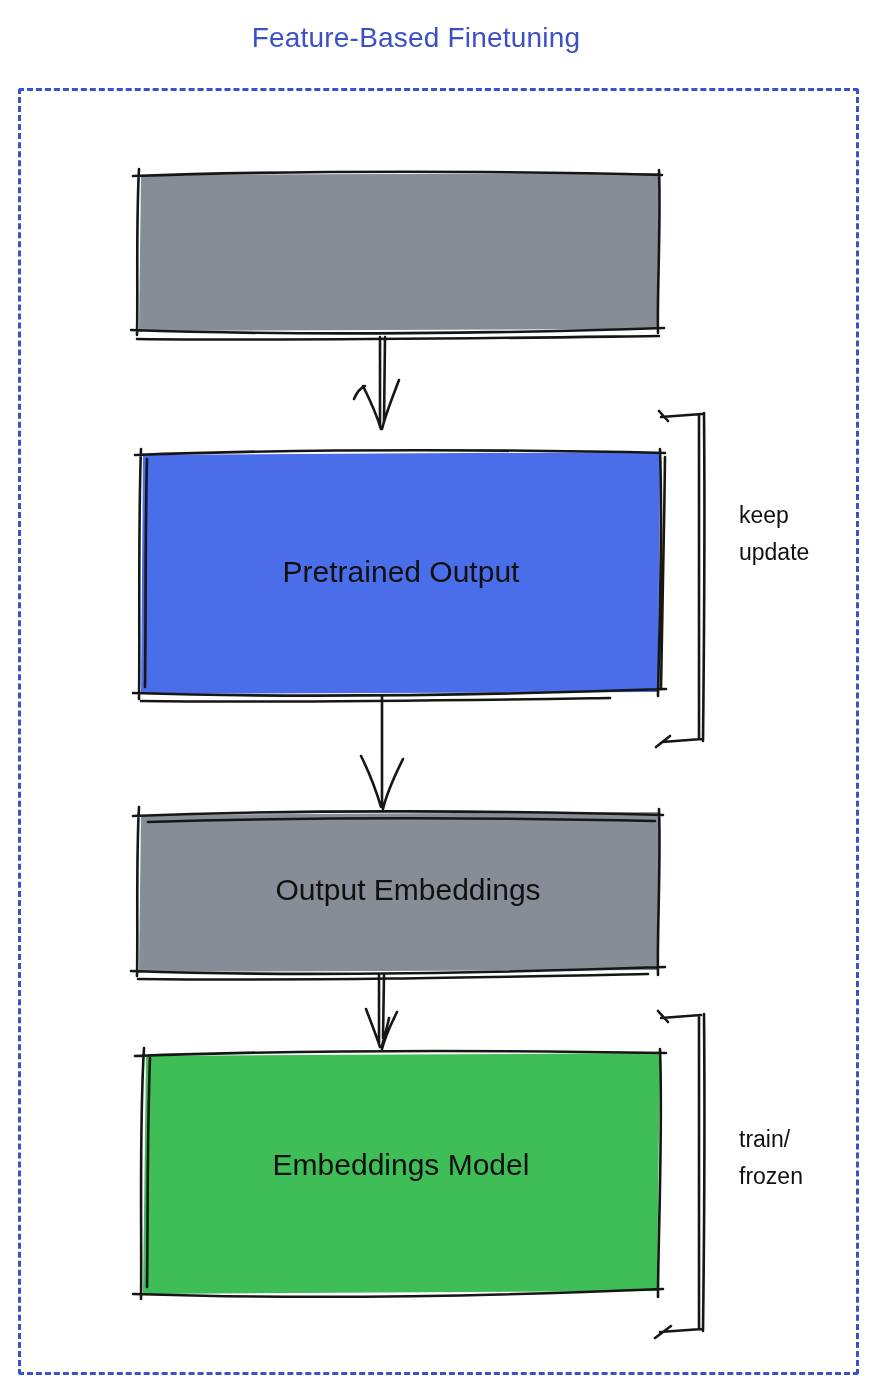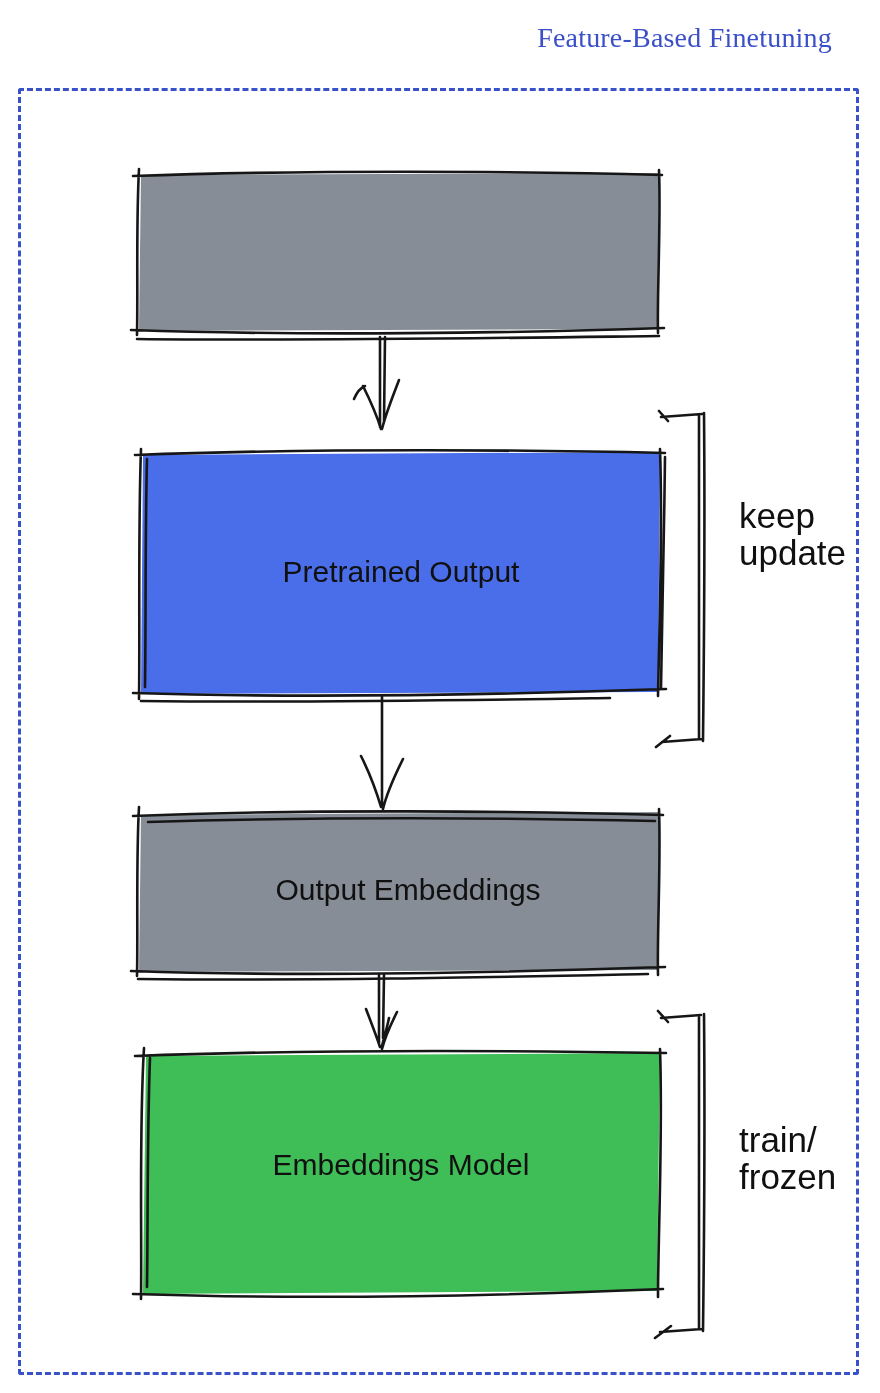--- a/index.html
+++ b/index.html
@@ -2,37 +2,37 @@
 <html><head>
 <meta charset="utf-8">
 <style>
   html, body { margin: 0; padding: 0; background: #ffffff; }
   body { width: 880px; height: 1393px; position: relative; overflow: hidden;
          font-family: "Liberation Sans", "DejaVu Sans", sans-serif; }
 
   .stage { position: absolute; left: 0; top: 0; width: 880px; height: 1393px; }
 
   .title { position: absolute; left: 0; top: 22px; width: 832px;
-           text-align: right; font-size: 28px; letter-spacing: 0.2px;
-           color: #3b50c7; font-family: Liberation Serif, serif; }
+           text-align: center; font-size: 28px; letter-spacing: 0.2px;
+           color: #3b50c7; }
 
   .frame { position: absolute; left: 18px; top: 88px; width: 841px; height: 1287px;
            box-sizing: border-box; border: 3px dashed #3a52c9; border-radius: 3px; }
 
   svg.sketch { position: absolute; left: 0; top: 0; width: 880px; height: 1393px; }
   .ink { fill: none; stroke: #161616; stroke-width: 2.6; stroke-linecap: round; stroke-linejoin: round; }
 
   .node-label { position: absolute; display: flex; align-items: center; justify-content: center;
                 font-size: 30px; color: #101010; box-sizing: border-box; text-align: center; }
   .lbl-dataset    { left: 138px; top: 172px; width: 522px; height: 160px; padding: 0 40px 36px 0; }
   .lbl-pretrained { left: 140px; top: 452px; width: 522px; height: 240px; }
   .lbl-embeddings { left: 138px; top: 812px; width: 524px; height: 161px; padding-bottom: 6px; padding-left: 16px; }
   .lbl-classifier { left: 140px; top: 1052px; width: 522px; height: 240px; padding-bottom: 14px; }
 
-  .side-note { position: absolute; font-size: 35px; line-height: 37px; color: #101010; white-space: nowrap; }
+  .side-note { position: absolute; font-size: 23px; line-height: 37px; color: #101010; white-space: nowrap; }
   .note-keep-frozen  { left: 739px; top: 497px; }
   .note-train-update { left: 739px; top: 1097px; margin-top: 24px; }
 </style>
 </head>
 <body>
 
 <div class="stage">
 
   <div class="title" style="color: rgb(59, 80, 199);">Feature-Based Finetuning</div>
 

